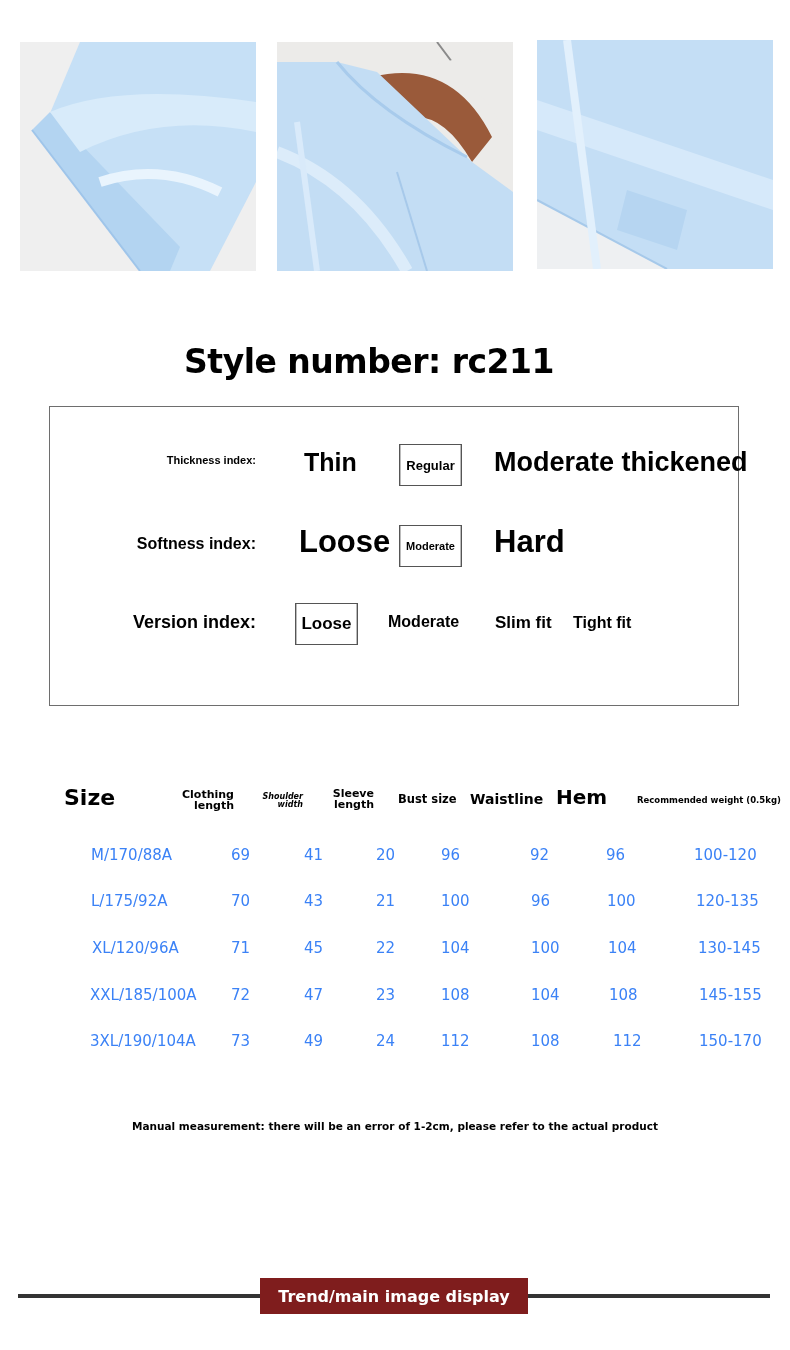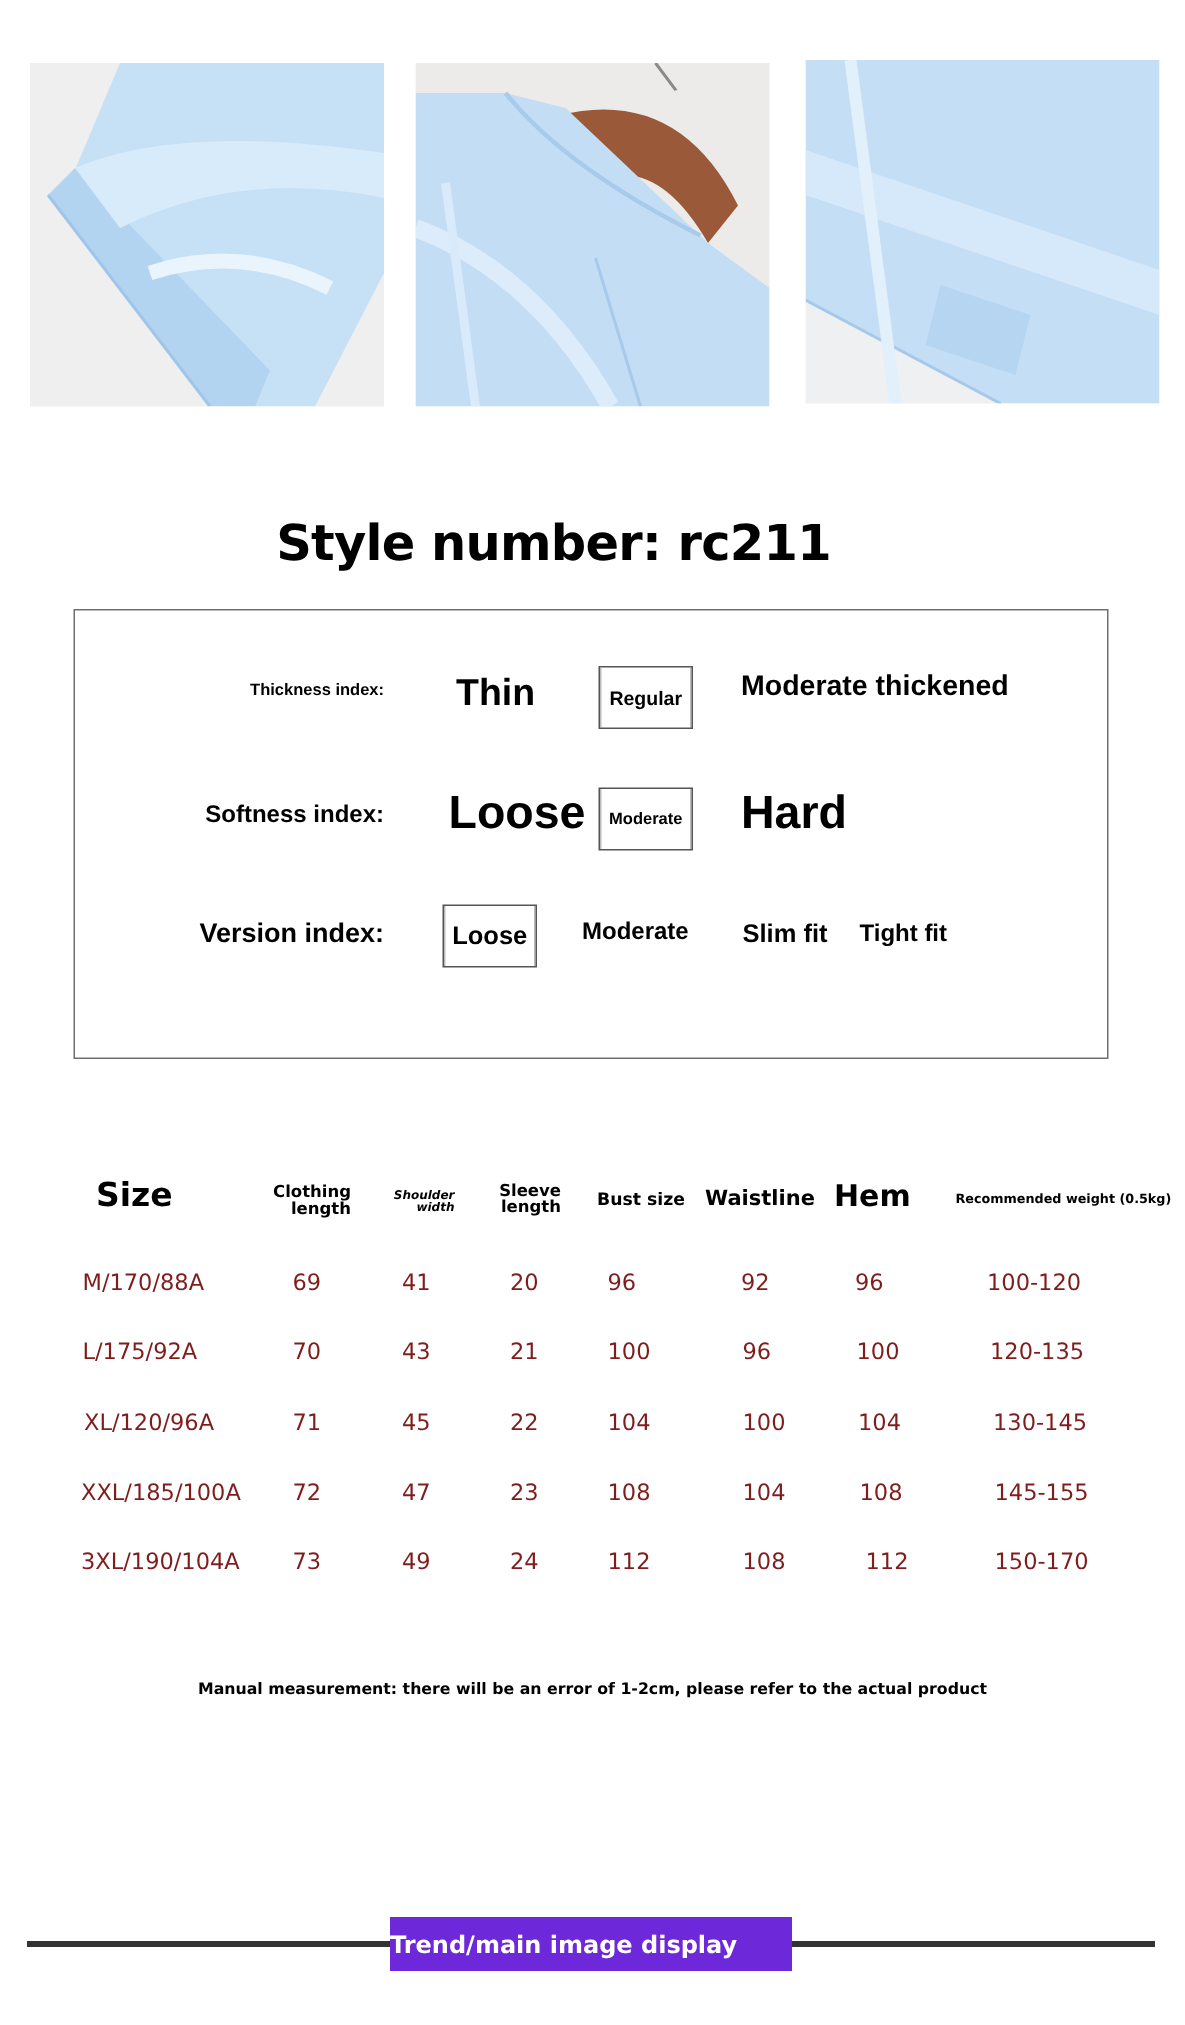--- a/index.html
+++ b/index.html
@@ -21,27 +21,27 @@
   }
 
   
   .index-box { position: absolute; left: 49px; top: 406px; width: 690px; height: 300px; border: 1px solid #6e6e6e; }
   .idx { position: absolute; font-family: "Liberation Sans", sans-serif; font-weight: bold; color: #000; white-space: nowrap; }
   .idx-label { font-size: 16px; text-align: right; }
   .boxed { border: 1px solid #555; display: flex; align-items: center; justify-content: center; box-shadow: inset 1px 0 0 #bbb, inset -1px 0 0 #bbb; }
 
   
   .th { position: absolute; font-family: "DejaVu Sans", sans-serif; font-weight: bold; color: #000; text-align: right; line-height: 1; white-space: nowrap; }
-  .td { position: absolute; font-family: "DejaVu Sans", sans-serif; font-size: 15px; color: #7f1d1d; white-space: nowrap; }
+  .td { position: absolute; font-family: "DejaVu Sans", sans-serif; font-size: 15px; color: #3b82f6; white-space: nowrap; margin-left: 36px; }
 
   .note { position: absolute; top: 1120px; left: 0; width: 790px; text-align: center; font-family: "DejaVu Sans", sans-serif; font-weight: bold; font-size: 10.5px; color: #000; }
 
   
   .divider-line { position: absolute; top: 1294px; height: 4px; background: #333; }
-  .divider-badge { position: absolute; left: 260px; top: 1278px; width: 268px; height: 36px; background: #6d28d9; color: #fff; font-family: "DejaVu Sans", sans-serif; font-weight: bold; font-size: 16px; display: flex; align-items: center; justify-content: flex-start; }
+  .divider-badge { position: absolute; left: 260px; top: 1278px; width: 268px; height: 36px; background: #7f1d1d; color: #fff; font-family: "DejaVu Sans", sans-serif; font-weight: bold; font-size: 16px; display: flex; align-items: center; justify-content: center; }
 </style>
 </head>
 <body>
 
 <div class="photo" id="photo-1">
   <svg viewBox="0 0 236 229" preserveAspectRatio="none">
     <rect width="236" height="229" fill="#efefef"></rect>
     <path d="M60 0 L236 0 L236 140 L190 229 L150 229 L20 95 Z" fill="#c6e0f6"></path>
     <path d="M12 88 L30 70 L160 205 L150 229 L120 229 Z" fill="#b3d4f1"></path>
     <path d="M30 70 Q100 40 236 60 L236 90 Q140 70 60 110 Z" fill="#d8ebfa"></path>
@@ -75,21 +75,21 @@
 
 <div class="style-title">Style number: rc211</div>
 
 <div class="index-box"></div>
 
 <div class="idx idx-label" style="left:80px; top:454px; width:176px; font-size:11px;">Thickness index:</div>
 <div class="idx" style="left:304px; top:448px; font-size:25px;">Thin</div>
 <div class="idx boxed" style="left:399px; top:444px; width:63px; height:42px; font-size:13px;">
   <span>Regular</span>
 </div>
-<div class="idx" style="left:494px; top:447px; font-size:19px;text-align:right;">Moderate thickened</div>
+<div class="idx" style="left:494px; top:447px; font-size:27px;text-align:right;">Moderate thickened</div>
 
 <div class="idx idx-label" style="left:80px; top:535px; width:176px; font-size:16px;">Softness index:</div>
 <div class="idx" style="left:299px; top:524px; font-size:31px;">Loose</div>
 <div class="idx boxed" style="left:399px; top:525px; width:63px; height:42px; font-size:11px;">
   <span>Moderate</span>
 </div>
 <div class="idx" style="left:494px; top:524px; font-size:31px;">Hard</div>
 
 <div class="idx idx-label" style="left:80px; top:612px; width:176px; font-size:18px;">Version index:</div>
 <div class="idx boxed" style="left:295px; top:603px; width:63px; height:42px; font-size:17px;">

